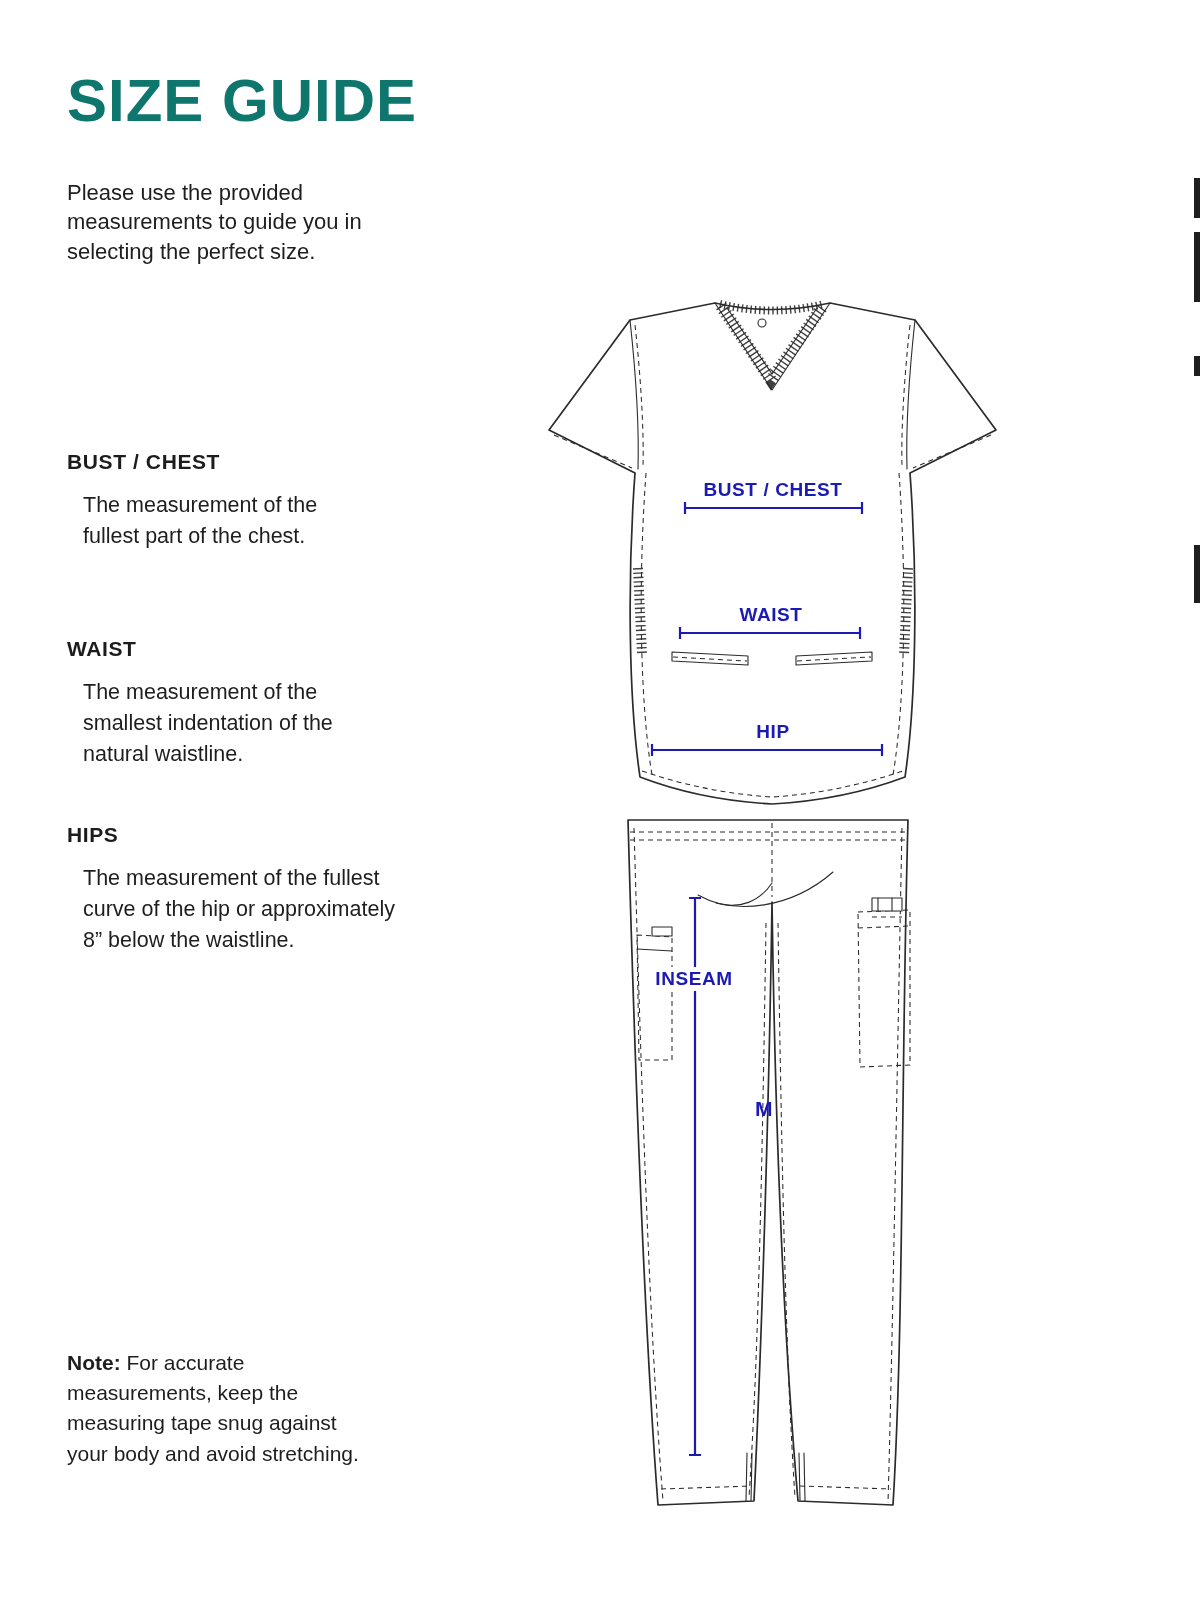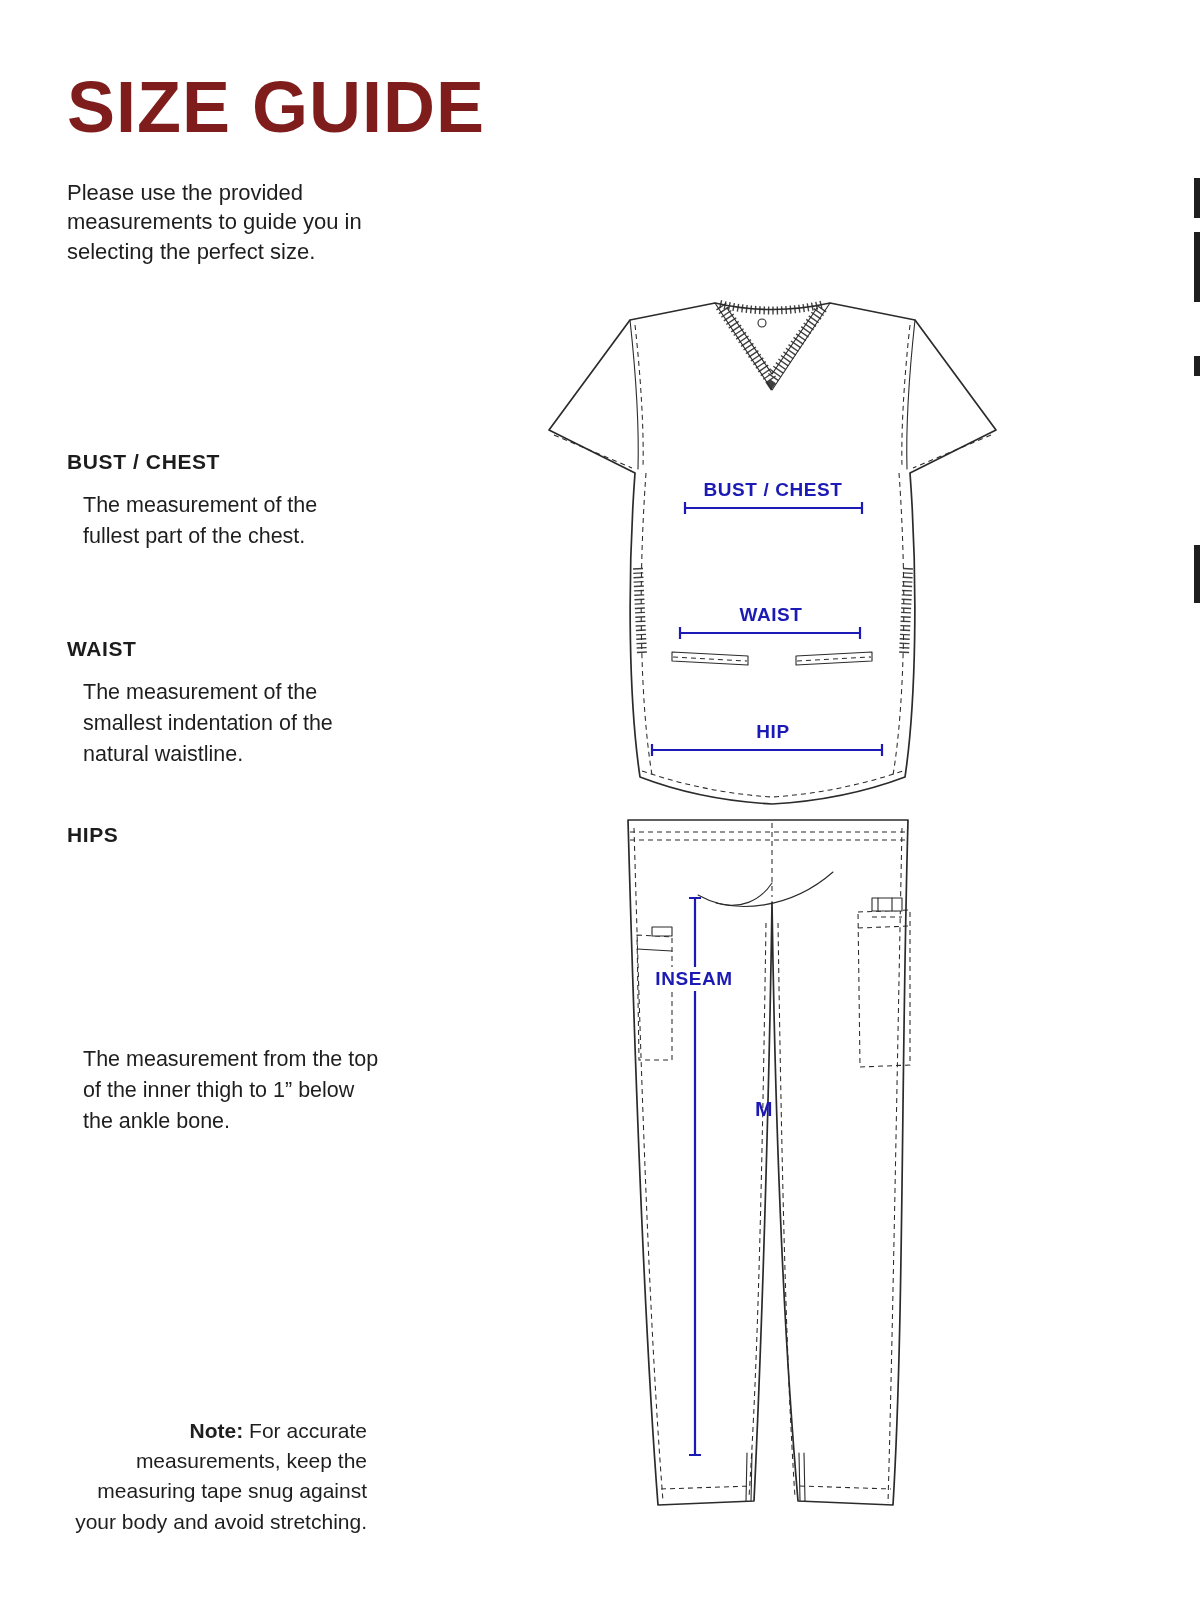--- a/index.html
+++ b/index.html
@@ -1,30 +1,30 @@
 <!DOCTYPE html>
 <html><head>
 <meta charset="utf-8">
 <style>
   html,body{margin:0;padding:0;}
   body{
     width:1200px;height:1600px;position:relative;background:#ffffff;
     font-family:"Liberation Sans",sans-serif;color:#1e1e1e;overflow:hidden;
     --annotation:#1c1ab5;--lineart:#2b2b2b;
   }
-  .title{position:absolute;left:67px;top:66px;font-size:72px;font-weight:700;letter-spacing:1px;margin:0;color:#7f1d1d;}
+  .title{position:absolute;left:67px;top:66px;font-size:60px;font-weight:700;letter-spacing:1px;margin:0;color:#0f766e;}
   .intro{position:absolute;left:67px;top:178px;width:470px;font-size:22px;line-height:1.34;white-space:pre-line;margin:0;}
   .section{position:absolute;left:67px;}
   .section h3{margin:0 0 13px 0;font-size:21px;font-weight:700;letter-spacing:.6px;color:#1c1c1c;}
   .section p{margin:16px;font-size:21.5px;line-height:1.45;white-space:pre-line;}
   #sec-bust{top:450px;width:310px;}
   #sec-waist{top:637px;width:320px;}
   #sec-hips{top:823px;width:390px;}
   #sec-inseam{top:1028px;width:370px;}
-  .note{position:absolute;left:67px;top:1416px;width:300px;font-size:21px;line-height:1.44;margin:0;text-align:right;}
+  .note{position:absolute;left:67px;top:1348px;width:300px;font-size:21px;line-height:1.44;margin:0;}
   .note .note-body{white-space:pre-line;}
   .diagram{position:absolute;left:540px;top:278px;width:470px;height:1260px;}
   .art{fill:none;stroke:var(--lineart);stroke-width:1.6;stroke-linejoin:round;stroke-linecap:round;}
   .thin{stroke-width:1.1;}
   .artfill{fill:#ffffff;stroke:var(--lineart);stroke-width:1.7;stroke-linejoin:round;}
   .dash{fill:none;stroke:var(--lineart);stroke-width:1.05;stroke-dasharray:5 4;}
   .rib{fill:none;stroke:var(--lineart);stroke-dasharray:1.4 3;opacity:.9;}
   .annline{stroke:var(--annotation);stroke-width:2.2;fill:none;}
   .annText{fill:var(--annotation);font-weight:700;font-size:19px;letter-spacing:.6px;font-family:"Liberation Sans",sans-serif;}
   .edge-strip{position:absolute;right:0;width:6px;background:#1f1f1f;}
@@ -45,26 +45,26 @@
 
 <div class="section" id="sec-waist">
   <h3>WAIST</h3>
   <p>The measurement of the
 smallest indentation of the
 natural waistline.</p>
 </div>
 
 <div class="section" id="sec-hips">
   <h3>HIPS</h3>
+  <p>The measurement of the fullest
+curve of the hip or approximately
+8” below the waistline.</p>
 </div>
 
 <div class="section" id="sec-inseam">
-  <p>The measurement from the top
-of the inner thigh to 1” below
-the ankle bone.</p>
 </div>
 
 <p class="note"><strong>Note:</strong><span class="note-body"> For accurate
 measurements, keep the
 measuring tape snug against
 your body and avoid stretching.</span></p>
 
 <svg class="diagram" viewBox="0 0 470 1250" aria-label="scrubs size diagram">
 
   <g>

